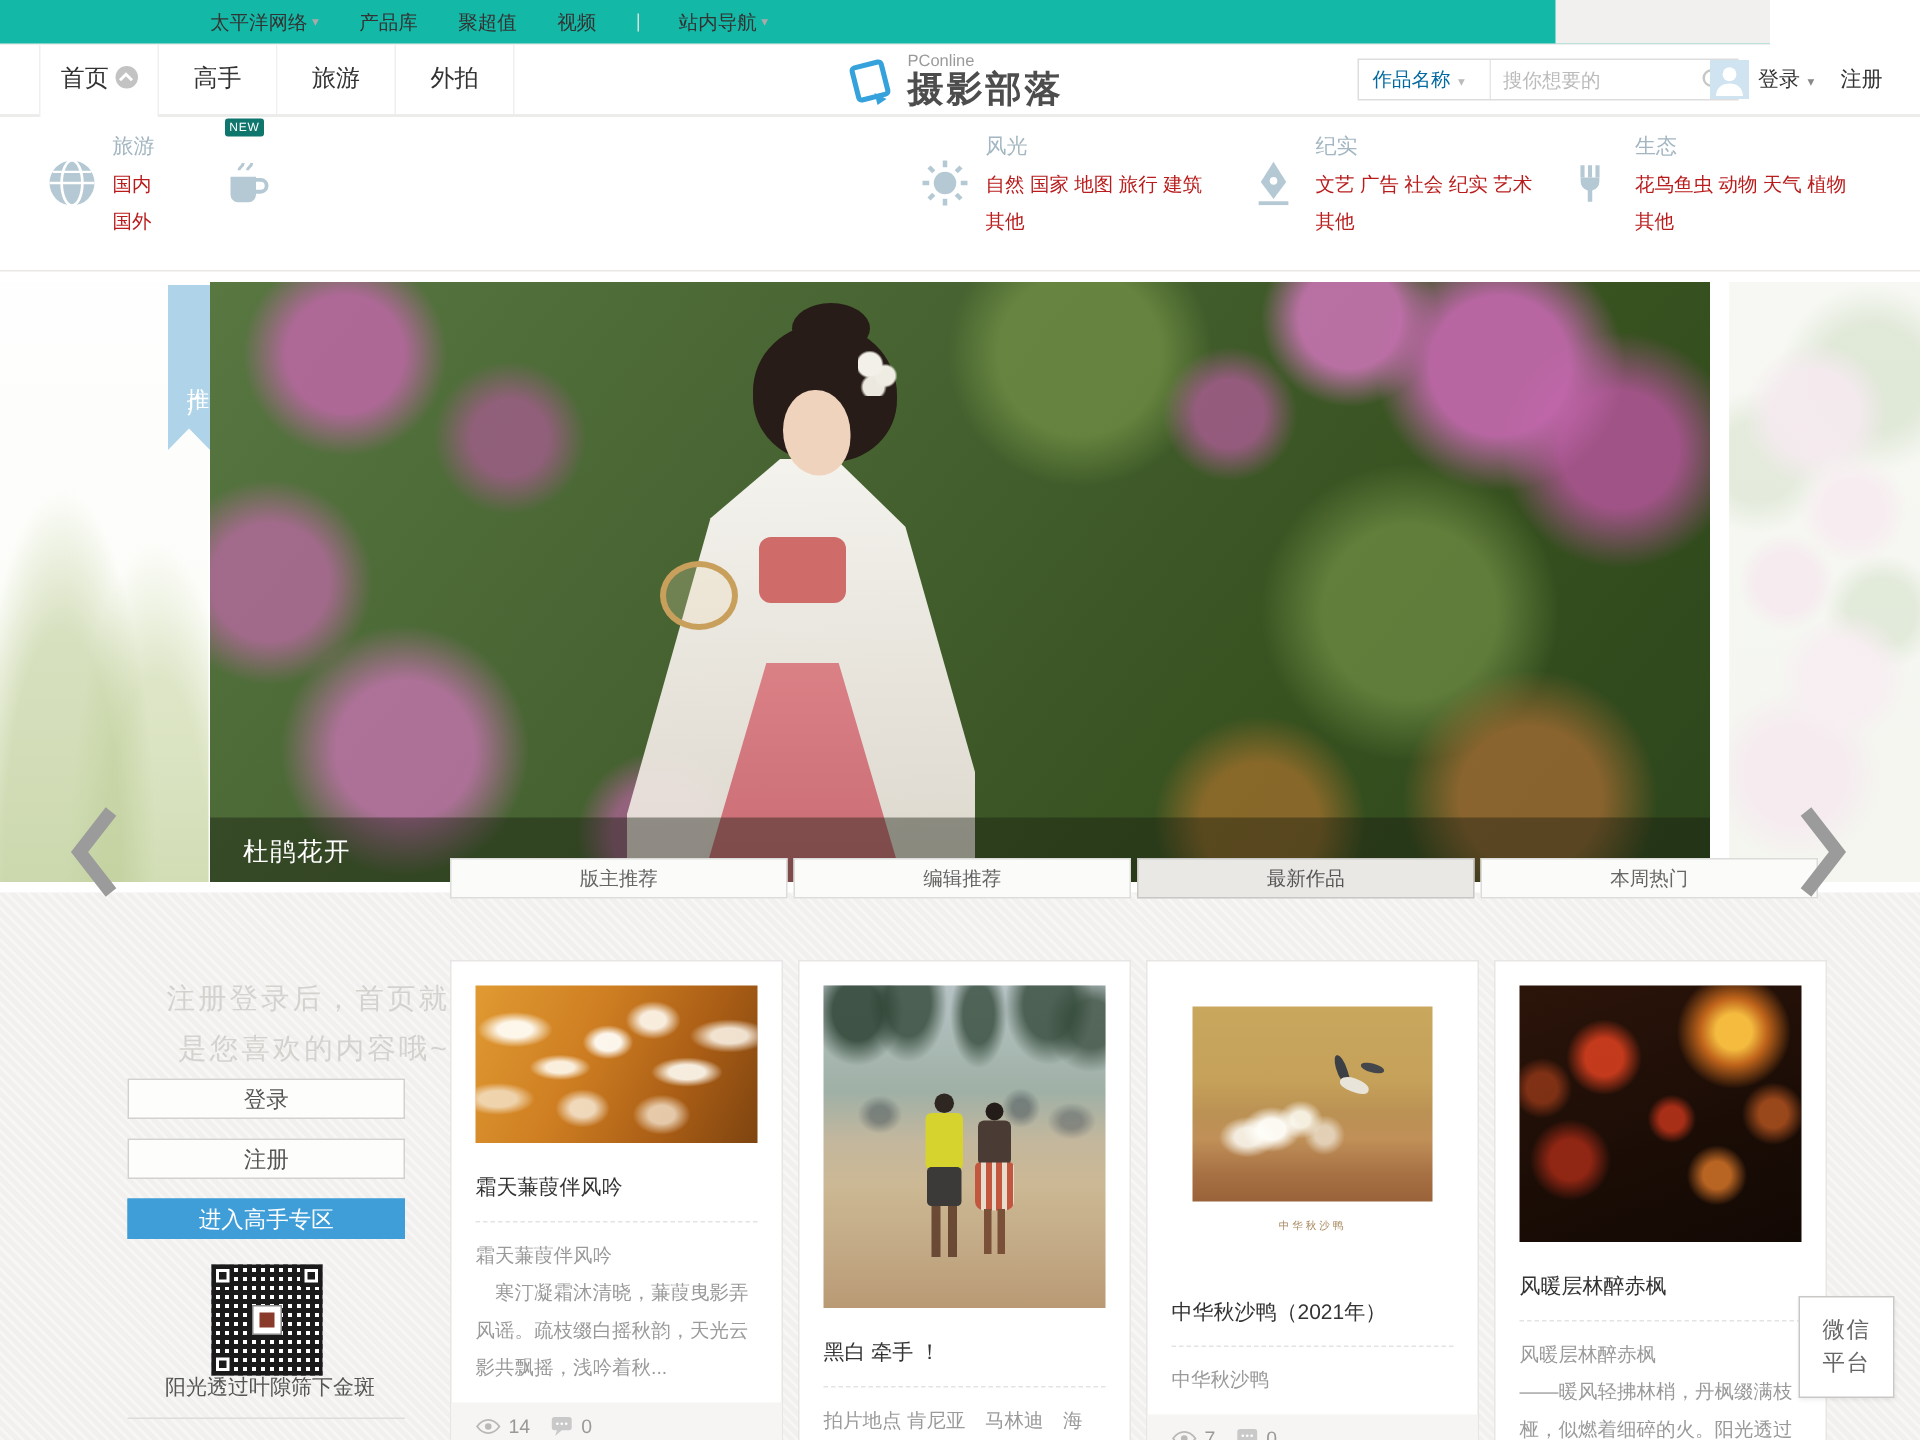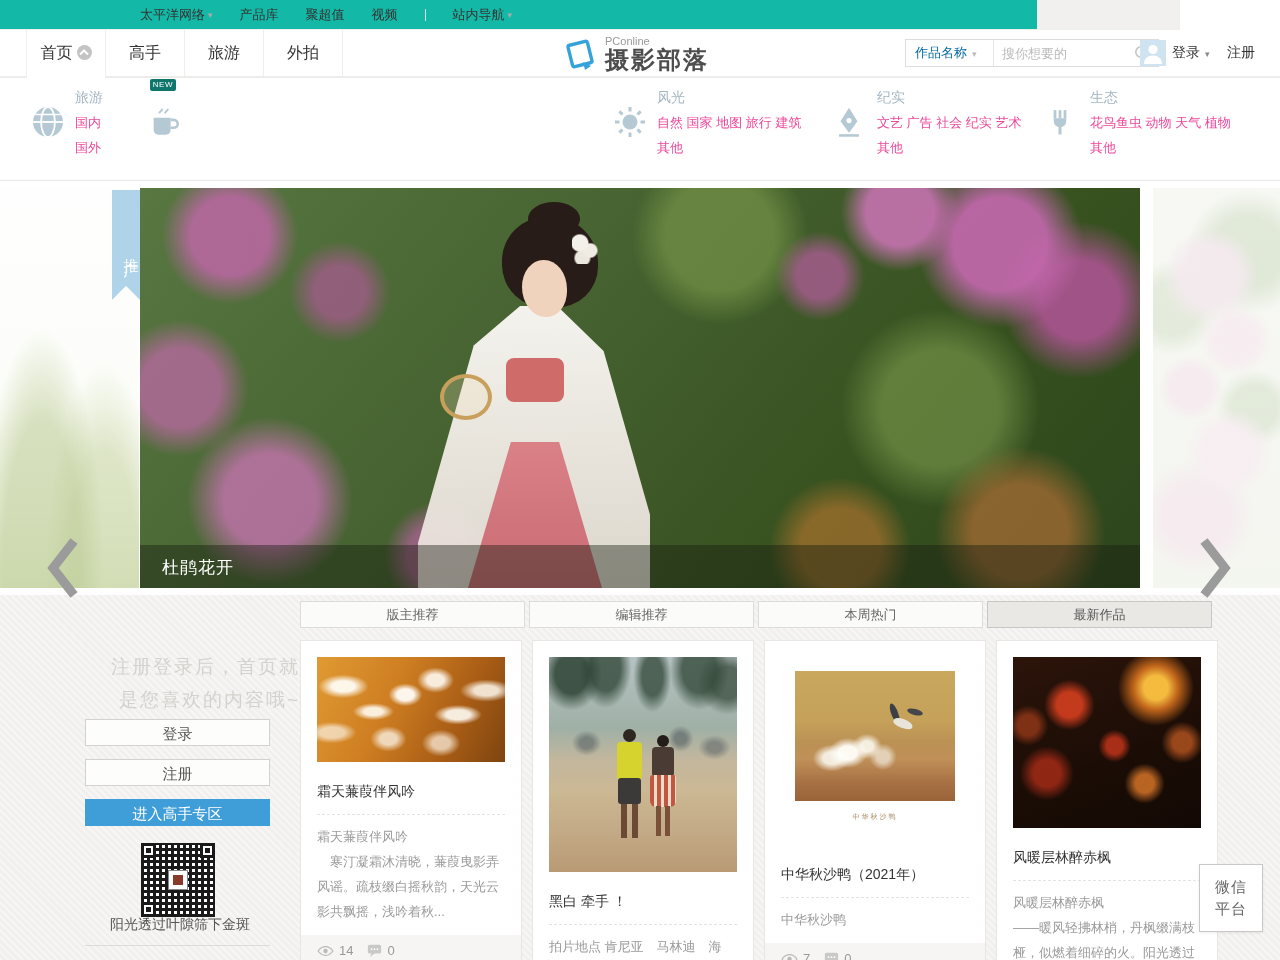--- a/index.html
+++ b/index.html
@@ -37,21 +37,21 @@
   .hlogin{position:absolute;left:1172px;top:0;line-height:47px;font-size:14px;color:#333;cursor:pointer;}
   .hlogin::after{content:"▾";font-size:9px;color:#888;margin-left:5px;}
   .hreg{position:absolute;left:1227px;top:0;line-height:47px;font-size:14px;color:#333;cursor:pointer;}
 
   
   .cats{position:absolute;left:0;top:78px;width:1280px;height:102px;background:#fff;border-bottom:1px solid #e9e8e6;z-index:20;}
   .cat{position:absolute;top:0;height:102px;}
   .cat-icon{position:absolute;left:0;top:26px;}
   .cat-body{margin-left:45px;}
   .cat-title{color:#a3b6c1;font-size:14px;padding-top:11px;cursor:pointer;}
-  .cat-row{font-size:13px;color:#ec4899;margin-top:7px;line-height:18px;cursor:pointer;white-space:nowrap;}
+  .cat-row{font-size:13px;color:#b91c1c;margin-top:7px;line-height:18px;cursor:pointer;white-space:nowrap;}
 
   
   .carousel{position:absolute;left:0;top:188px;width:1280px;height:320px;background:#fff;}
   .slide-prev{position:absolute;left:0;top:0;width:139px;height:400px;cursor:pointer;
     background:
       radial-gradient(ellipse at 30% 96%, rgba(186,202,146,.55) 0 28%, transparent 45%),
       radial-gradient(ellipse at 75% 100%, rgba(196,210,158,.5) 0 24%, transparent 40%),
       linear-gradient(180deg,#fefefe 0%,#fcfdf9 55%,#eff3e3 82%,#e0e9cd 100%);}
   .slide-next{position:absolute;left:1153px;top:0;width:127px;height:400px;cursor:pointer;
     background:
@@ -105,21 +105,21 @@
     clip-path:polygon(44% 0,60% 0,80% 16%,100% 74%,100% 100%,0 100%,0 84%,24% 14%);}
   .fig-sash{position:absolute;left:96px;top:152px;width:58px;height:44px;background:#cf6b68;border-radius:8px;}
   .fig-skirt{position:absolute;left:58px;top:236px;width:134px;height:146px;
     background:linear-gradient(180deg,#da8186,#c96a73);clip-path:polygon(32% 0,68% 0,100% 100%,0 100%);}
   .fig-basket{position:absolute;left:30px;top:168px;width:44px;height:38px;border:4px solid #c8a05c;border-radius:50%;background:rgba(240,220,180,.25);}
 
   
   .main-bg{position:absolute;left:0;top:595px;width:1280px;height:365px;background:#f1f0ee;
     background-image:repeating-linear-gradient(45deg, rgba(255,255,255,.4) 0 2px, transparent 2px 5px);}
 
-  .ftabs{position:absolute;left:300px;top:601px;display:flex;gap:4px;z-index:5;}
+  .ftabs{position:absolute;left:300px;top:572px;display:flex;gap:4px;z-index:5;}
   .ftab{width:225px;height:27px;line-height:25px;text-align:center;font-size:13px;color:#666;
     background:#fbfbfa;border:1px solid #dcdcda;box-sizing:border-box;cursor:pointer;}
   .ftab.active{background:#e9e8e5;border-color:#c8c7c5;color:#555;}
 
   
   .slogan{position:absolute;left:60px;top:650px;width:240px;text-align:right;font-size:19px;color:#d4d2ce;
     letter-spacing:2px;line-height:33px;z-index:5;}
   .side-btn{position:absolute;left:85px;width:185px;height:27px;line-height:27px;text-align:center;font-size:15px;
     color:#555;background:#fdfdfc;border:1px solid #d2d1cf;box-sizing:border-box;cursor:pointer;z-index:5;}
   .side-btn.blue{background:#3f9ed8;border-color:#3f9ed8;color:#fff;}
@@ -401,22 +401,22 @@
         <polyline points="8,6 29,33 8,60" fill="none" stroke="#9b9b9b" stroke-width="9"></polyline>
       </svg>
     </div>
   </div>
 
   <div class="main-bg"></div>
 
   <div class="ftabs">
     <div class="ftab">版主推荐</div>
     <div class="ftab">编辑推荐</div>
+    <div class="ftab active">最新作品</div>
     <div class="ftab">本周热门</div>
-    <div class="ftab active">最新作品</div>
   </div>
 
   <div class="slogan prel">注册登录后，首页就
 是您喜欢的内容哦~</div>
   <div class="side-btn" style="top:719px;">登录</div>
   <div class="side-btn" style="top:759px;">注册</div>
   <div class="side-btn blue" style="top:799px;">进入高手专区</div>
   <div class="qr">
     <div class="qr-pat"></div>
     <div class="qr-f" style="left:0;top:0;"></div>

